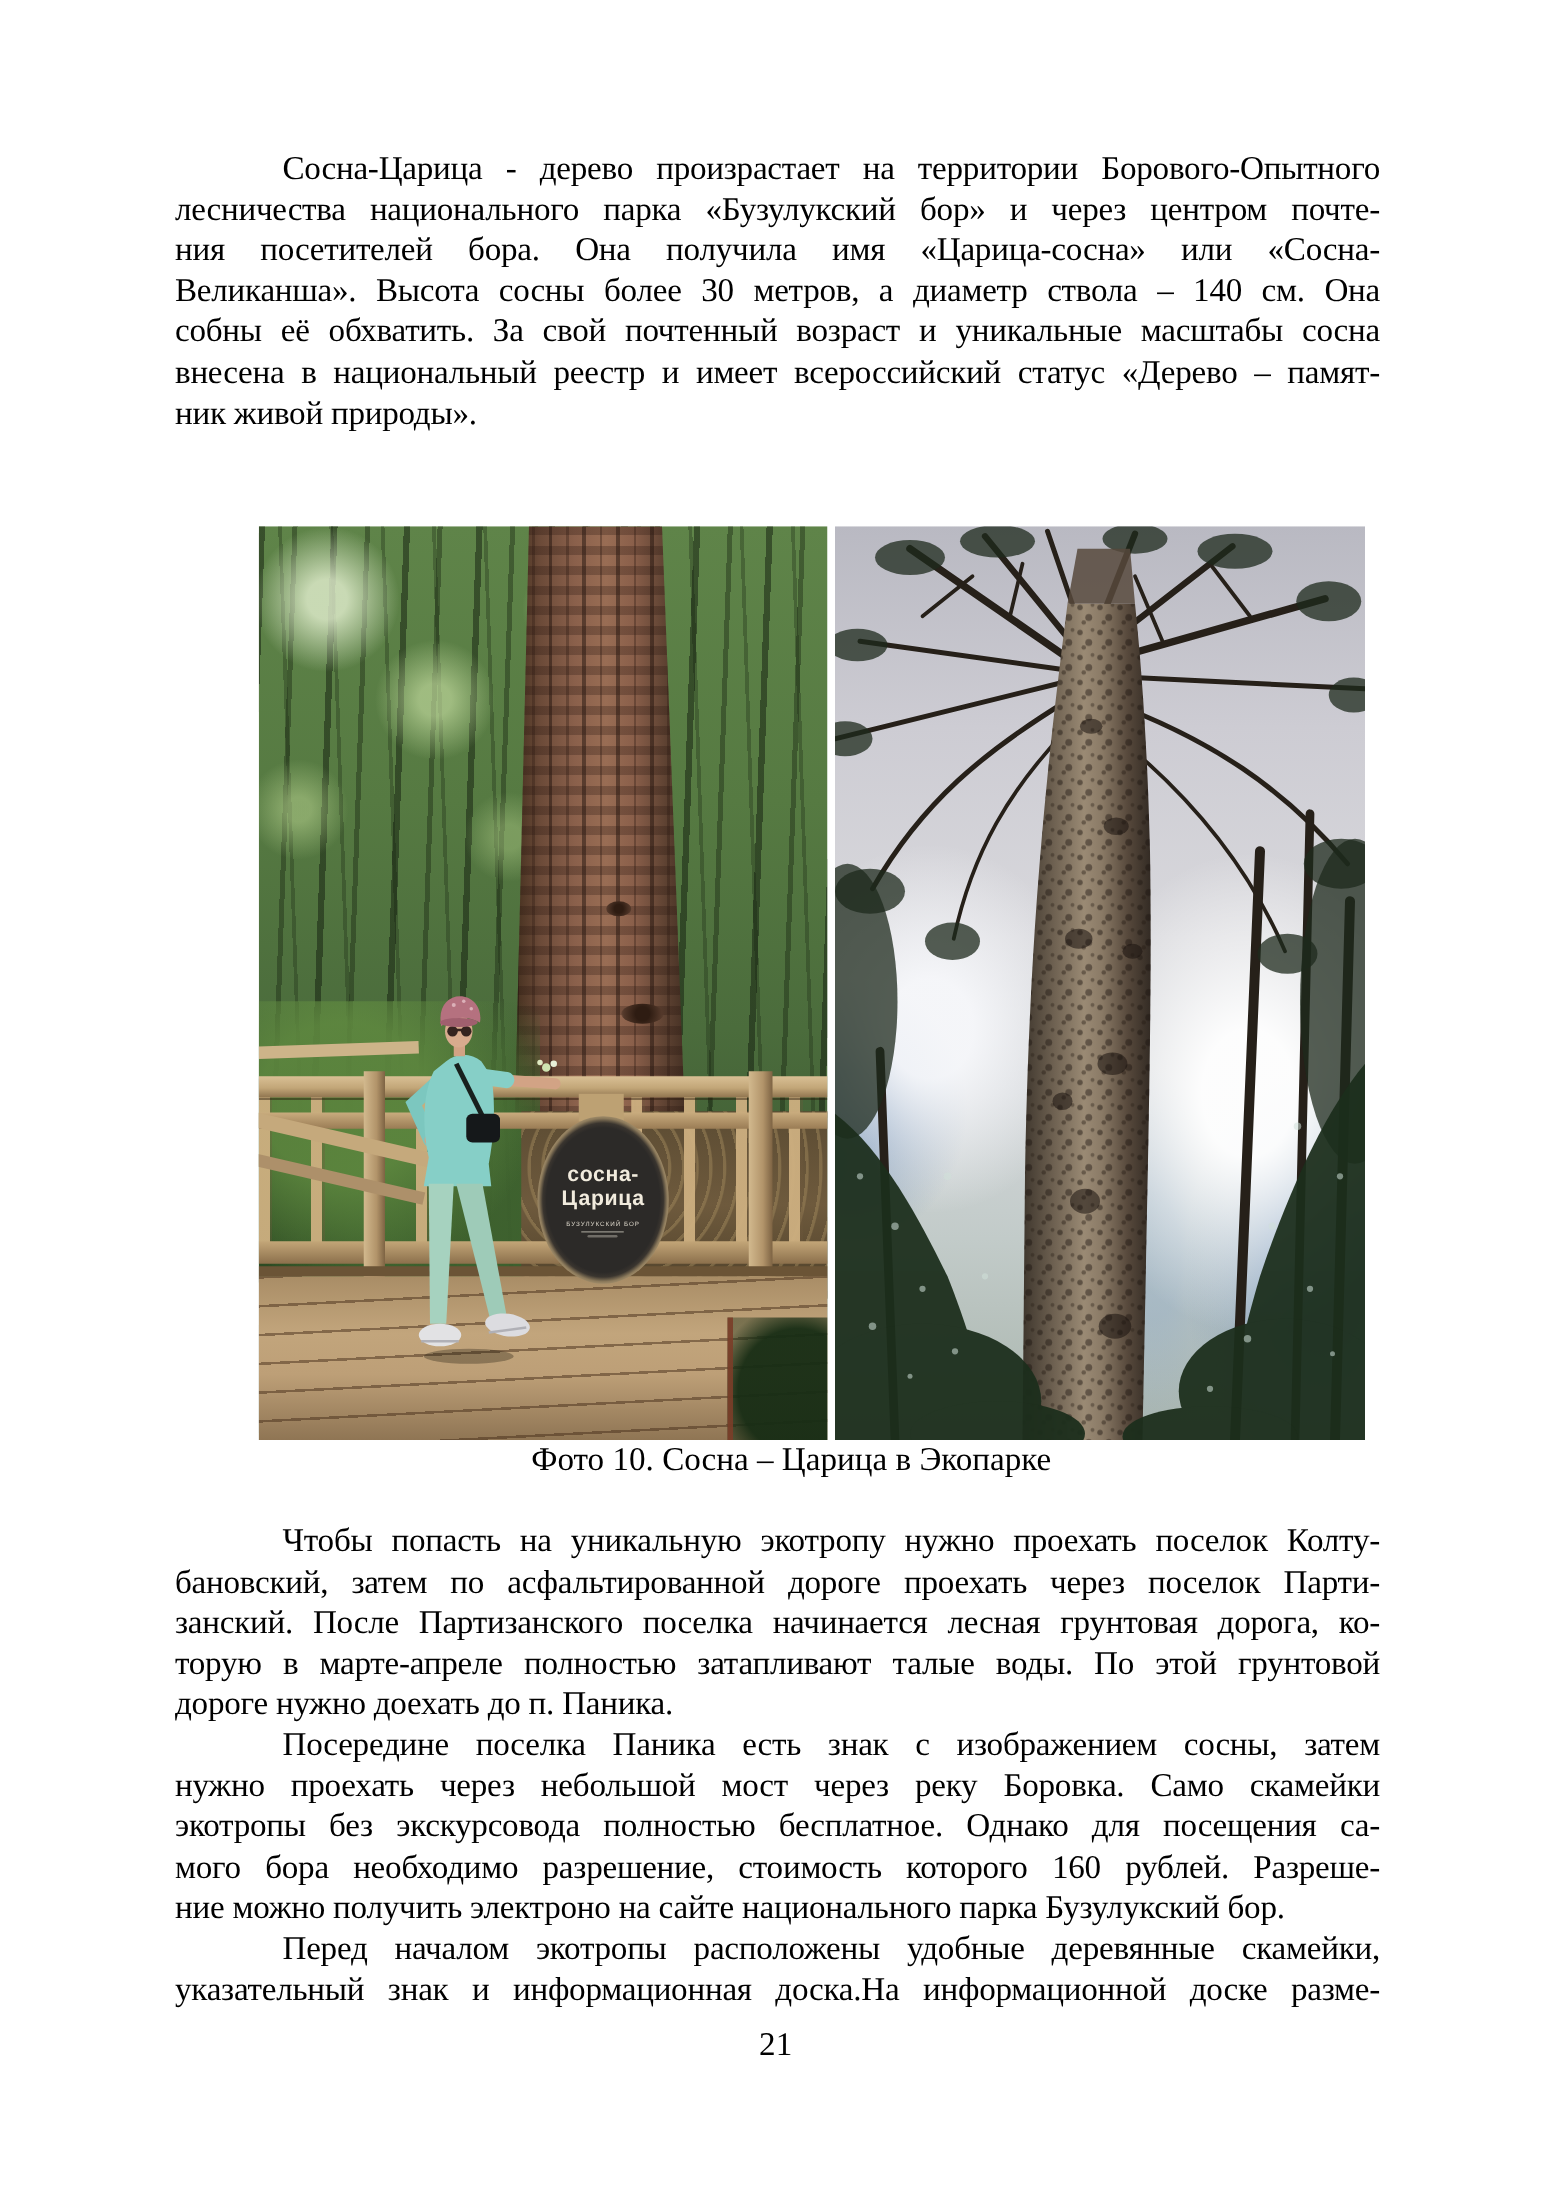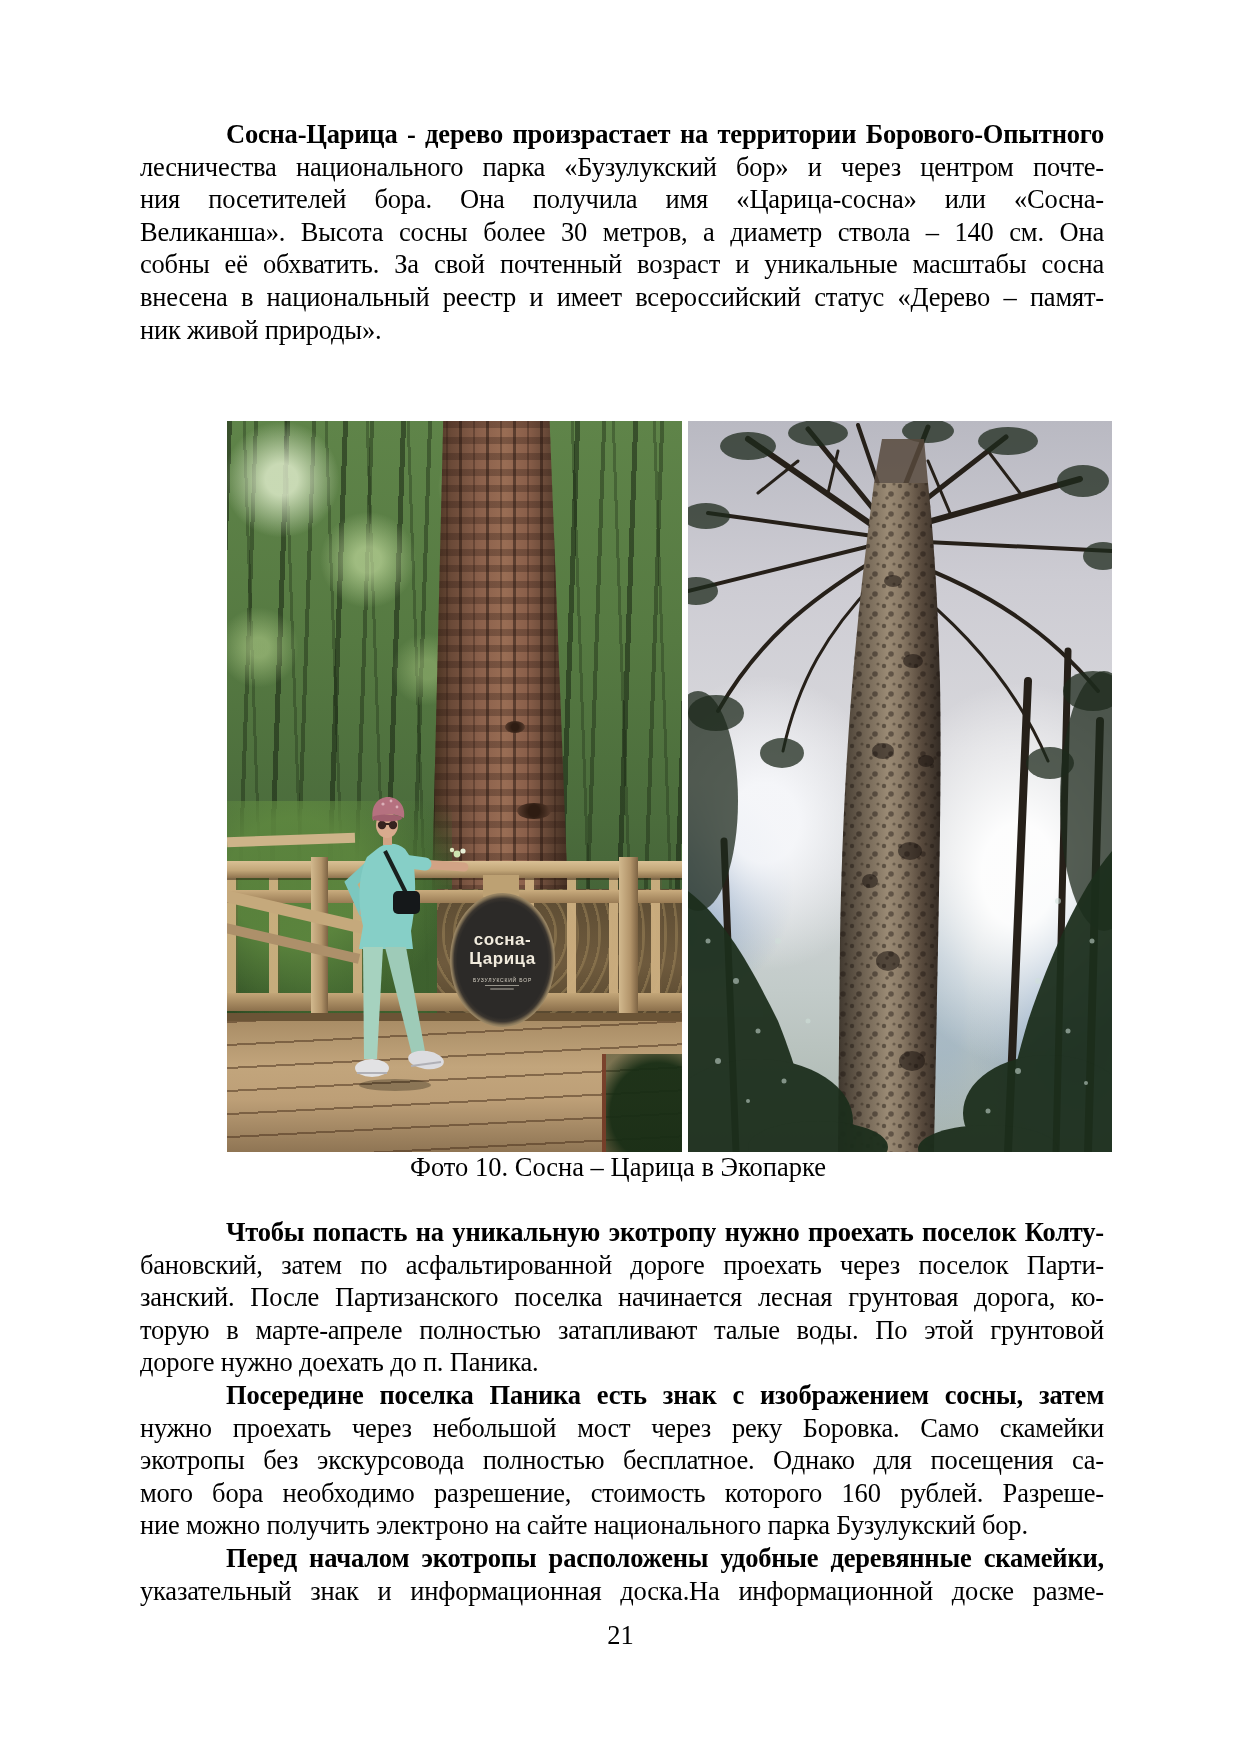--- a/index.html
+++ b/index.html
@@ -3,26 +3,26 @@
 <meta charset="utf-8">
 <style>
   html,body{margin:0;padding:0;background:#ffffff;}
   .page{position:relative;width:1241px;height:1755px;background:#ffffff;overflow:hidden;
         font-family:"Liberation Serif","DejaVu Serif",serif;color:#000;}
   
   .textcol{position:absolute;left:140px;width:964px;font-size:26.5px;letter-spacing:-0.2px;}
   .tline{height:32.6px;line-height:32.6px;overflow:hidden;text-align:justify;
          text-align-last:justify;-moz-text-align-last:justify;white-space:normal;}
   .tline.last{text-align-last:left;-moz-text-align-last:left;}
-  .tline.ind{text-indent:86px;font-weight:bold;}
-  .caption{position:absolute;left:136px;top:1151px;width:964px;font-size:26.5px;
+  .tline.ind{text-indent:86px;}
+  .caption{position:absolute;left:151px;top:1151px;width:964px;font-size:26.5px;
            line-height:33px;text-align:center;}
   .pagenum{position:absolute;left:0;top:1620px;width:1241px;text-align:center;font-size:26.5px;}
   
-  .photos{position:absolute;left:207px;top:421px;width:885px;height:731px;margin-left:20px;}
+  .photos{position:absolute;left:207px;top:421px;width:885px;height:731px;}
   .photo{position:absolute;top:0;height:731px;overflow:hidden;}
   .photo *{position:absolute;}
   
   .pl{left:0;width:455px;}
   .pl-bg{inset:0;background:
     radial-gradient(circle at 12% 8%, rgba(228,240,208,.8) 0 16px, rgba(228,240,208,0) 58px),
     radial-gradient(circle at 31% 19%, rgba(206,229,168,.6) 0 13px, rgba(206,229,168,0) 48px),
     radial-gradient(circle at 56% 9%, rgba(218,236,186,.55) 0 12px, rgba(218,236,186,0) 44px),
     radial-gradient(circle at 7% 31%, rgba(190,216,148,.5) 0 10px, rgba(190,216,148,0) 40px),
     radial-gradient(circle at 44% 34%, rgba(182,210,140,.4) 0 10px, rgba(182,210,140,0) 36px),

